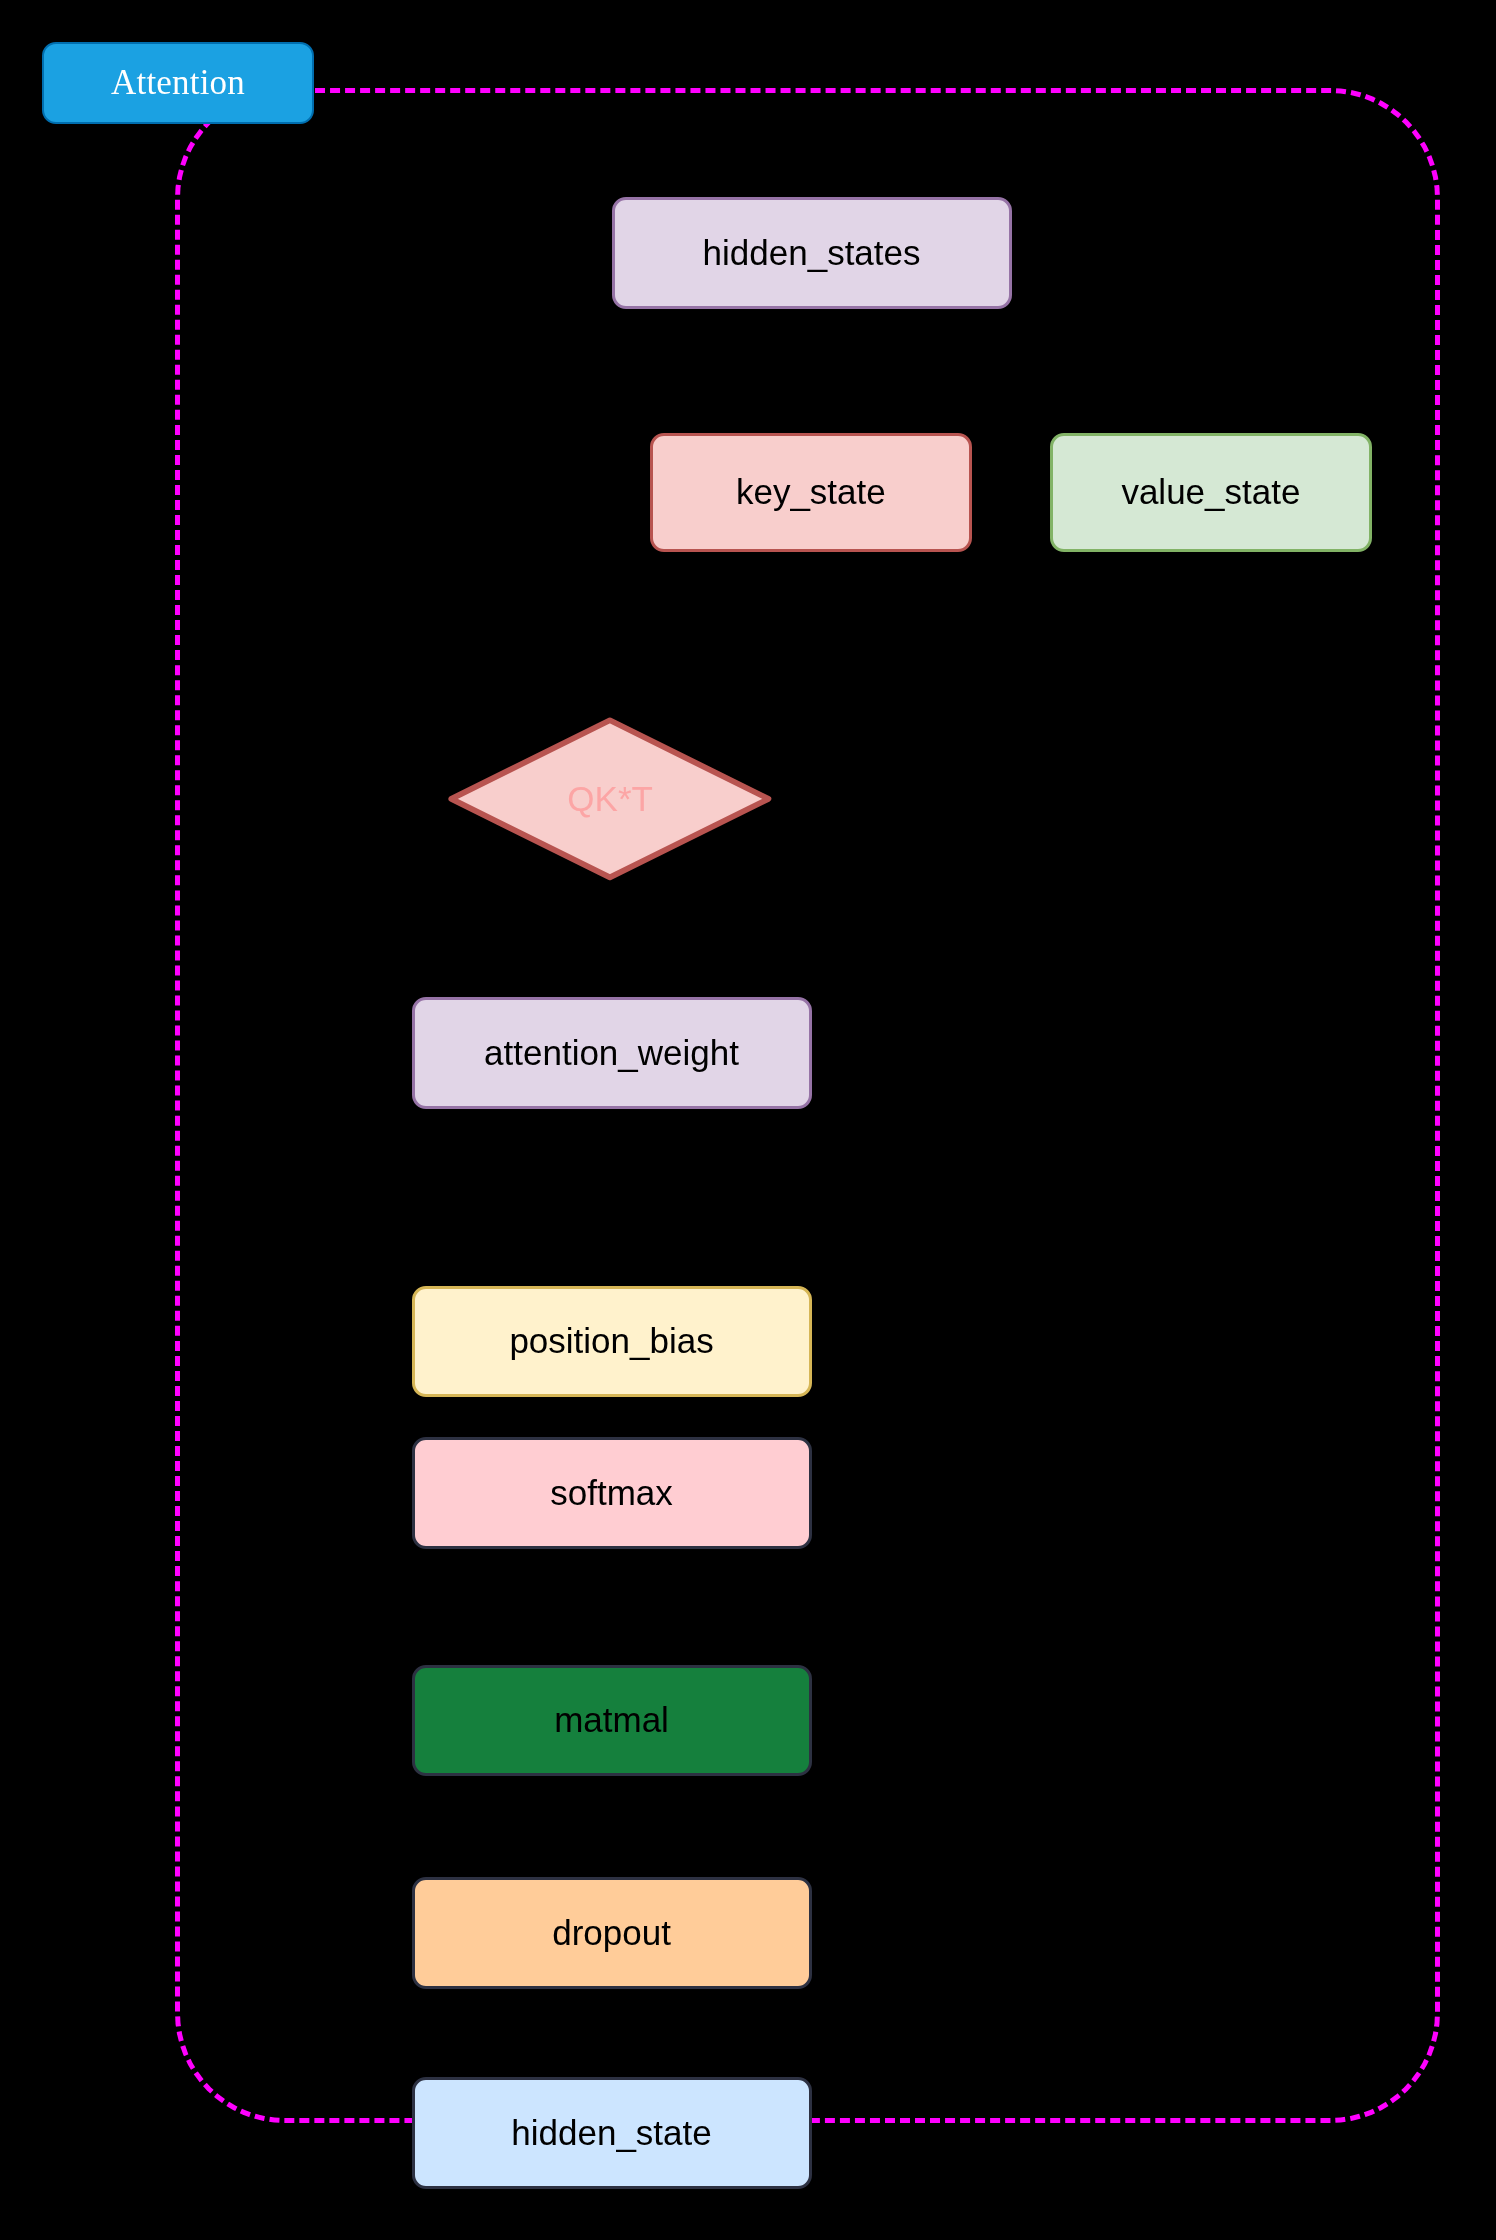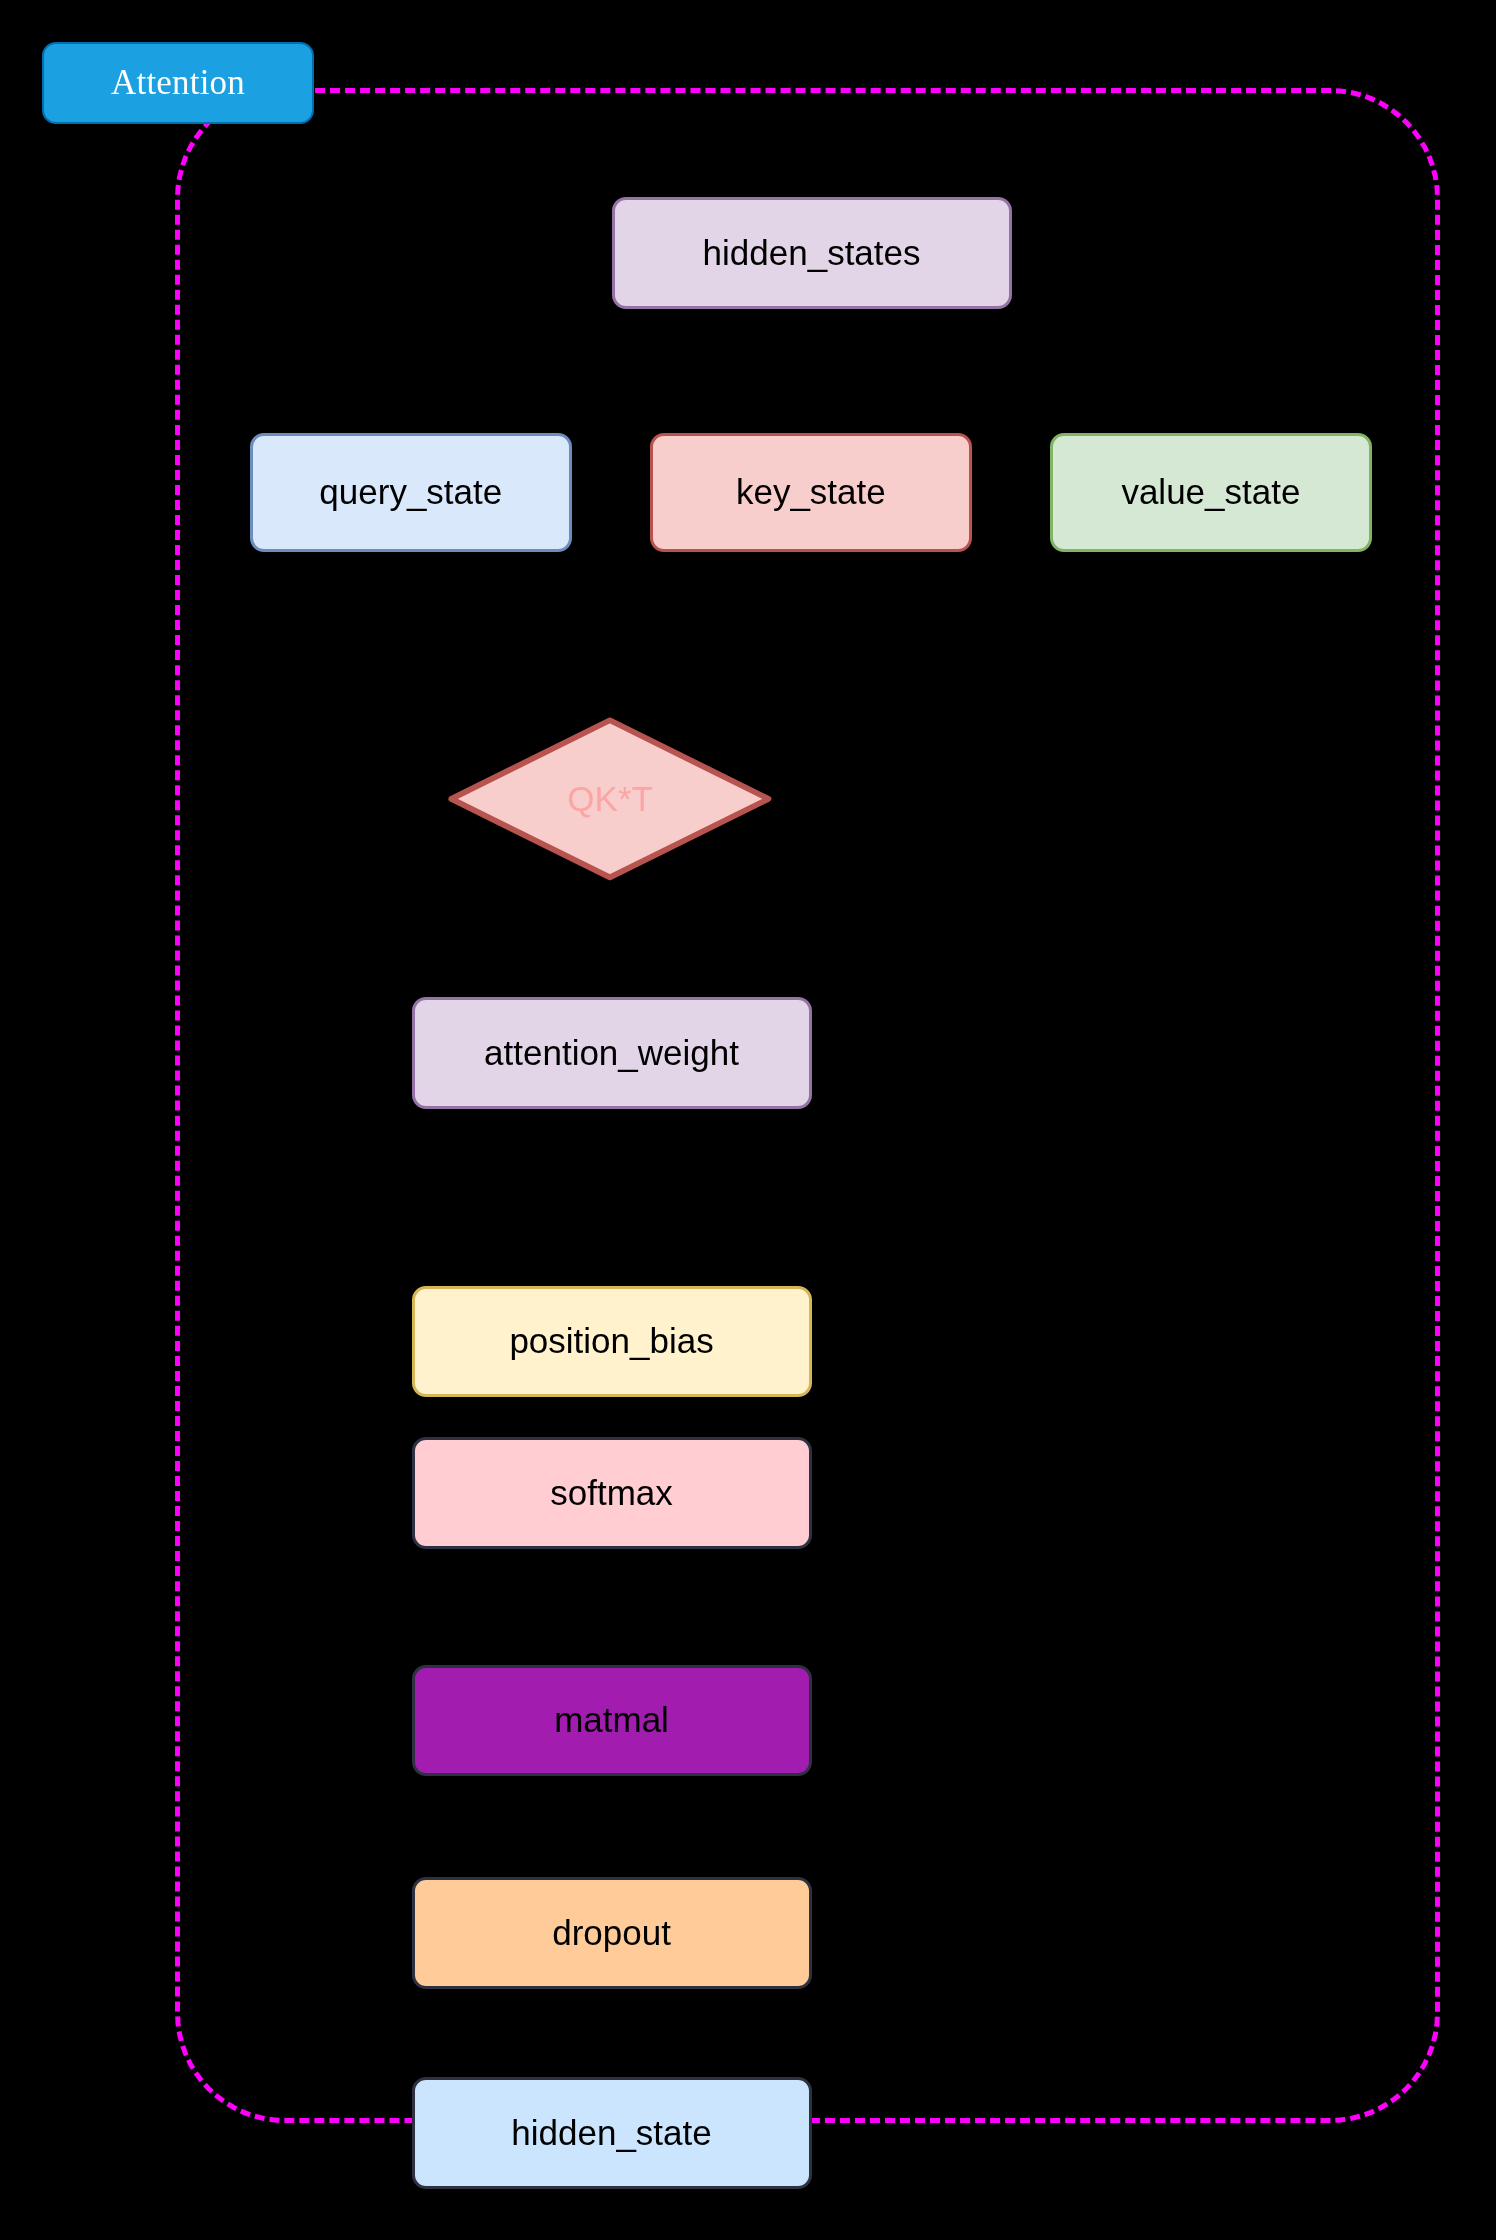--- a/index.html
+++ b/index.html
@@ -103,23 +103,20 @@
   <div class="subgraph-border" style="border-color: rgb(255, 0, 255);"></div>
 
   <div class="subgraph-title" style="background: rgb(27, 161, 226); border-color: rgb(0, 110, 175); color: rgb(255, 255, 255);">
     <span>Attention</span>
   </div>
 
   <div class="node" style="left: 611.545px; top: 161.429px; width: 400.076px; height: 111.429px; background: rgb(225, 213, 231); border-color: rgb(150, 115, 166);">
     <span>hidden_states</span>
   </div>
 
-  <div class="node" style="left: 250.048px; top: 397.143px; width: 321.49px; height: 118.571px; background: rgb(218, 232, 252); border-color: rgb(108, 142, 191);">
-    <span>query_state</span>
-  </div>
 
   <div class="node" style="left: 650.124px; top: 397.143px; width: 321.49px; height: 118.571px; background: rgb(248, 206, 204); border-color: rgb(184, 84, 80);">
     <span>key_state</span>
   </div>
 
   <div class="node" style="left: 1050.2px; top: 397.143px; width: 321.49px; height: 118.571px; background: rgb(213, 232, 212); border-color: rgb(130, 179, 102);">
     <span>value_state</span>
   </div>
 
   <div class="diamond-wrap" style="left: 447.228px; top: 715.714px; width: 325.777px; height: 165.714px;">
@@ -134,21 +131,21 @@
   </div>
 
   <div class="node" style="left: 411.507px; top: 1250px; width: 400.076px; height: 111.429px; background: rgb(255, 242, 204); border-color: rgb(214, 182, 86);">
     <span>position_bias</span>
   </div>
 
   <div class="node" style="left: 411.507px; top: 1401.43px; width: 400.076px; height: 111.429px; background: rgb(255, 205, 210); border-color: rgb(45, 49, 66);">
     <span>softmax</span>
   </div>
 
-  <div class="node" style="left: 411.507px; top: 1628.57px; width: 400.076px; height: 111.429px; background: #a21caf; border-color: rgb(45, 49, 66);">
+  <div class="node" style="left: 411.507px; top: 1628.57px; width: 400.076px; height: 111.429px; background: #15803d; border-color: rgb(45, 49, 66);">
     <span>matmal</span>
   </div>
 
   <div class="node" style="left: 411.507px; top: 1841.43px; width: 400.076px; height: 111.429px; background: rgb(255, 204, 153); border-color: rgb(45, 49, 66);">
     <span>dropout</span>
   </div>
 
   <div class="node" style="left: 411.507px; top: 2041.43px; width: 400.076px; height: 111.429px; background: rgb(204, 229, 255); border-color: rgb(45, 49, 66);">
     <span>hidden_state</span>
   </div>

